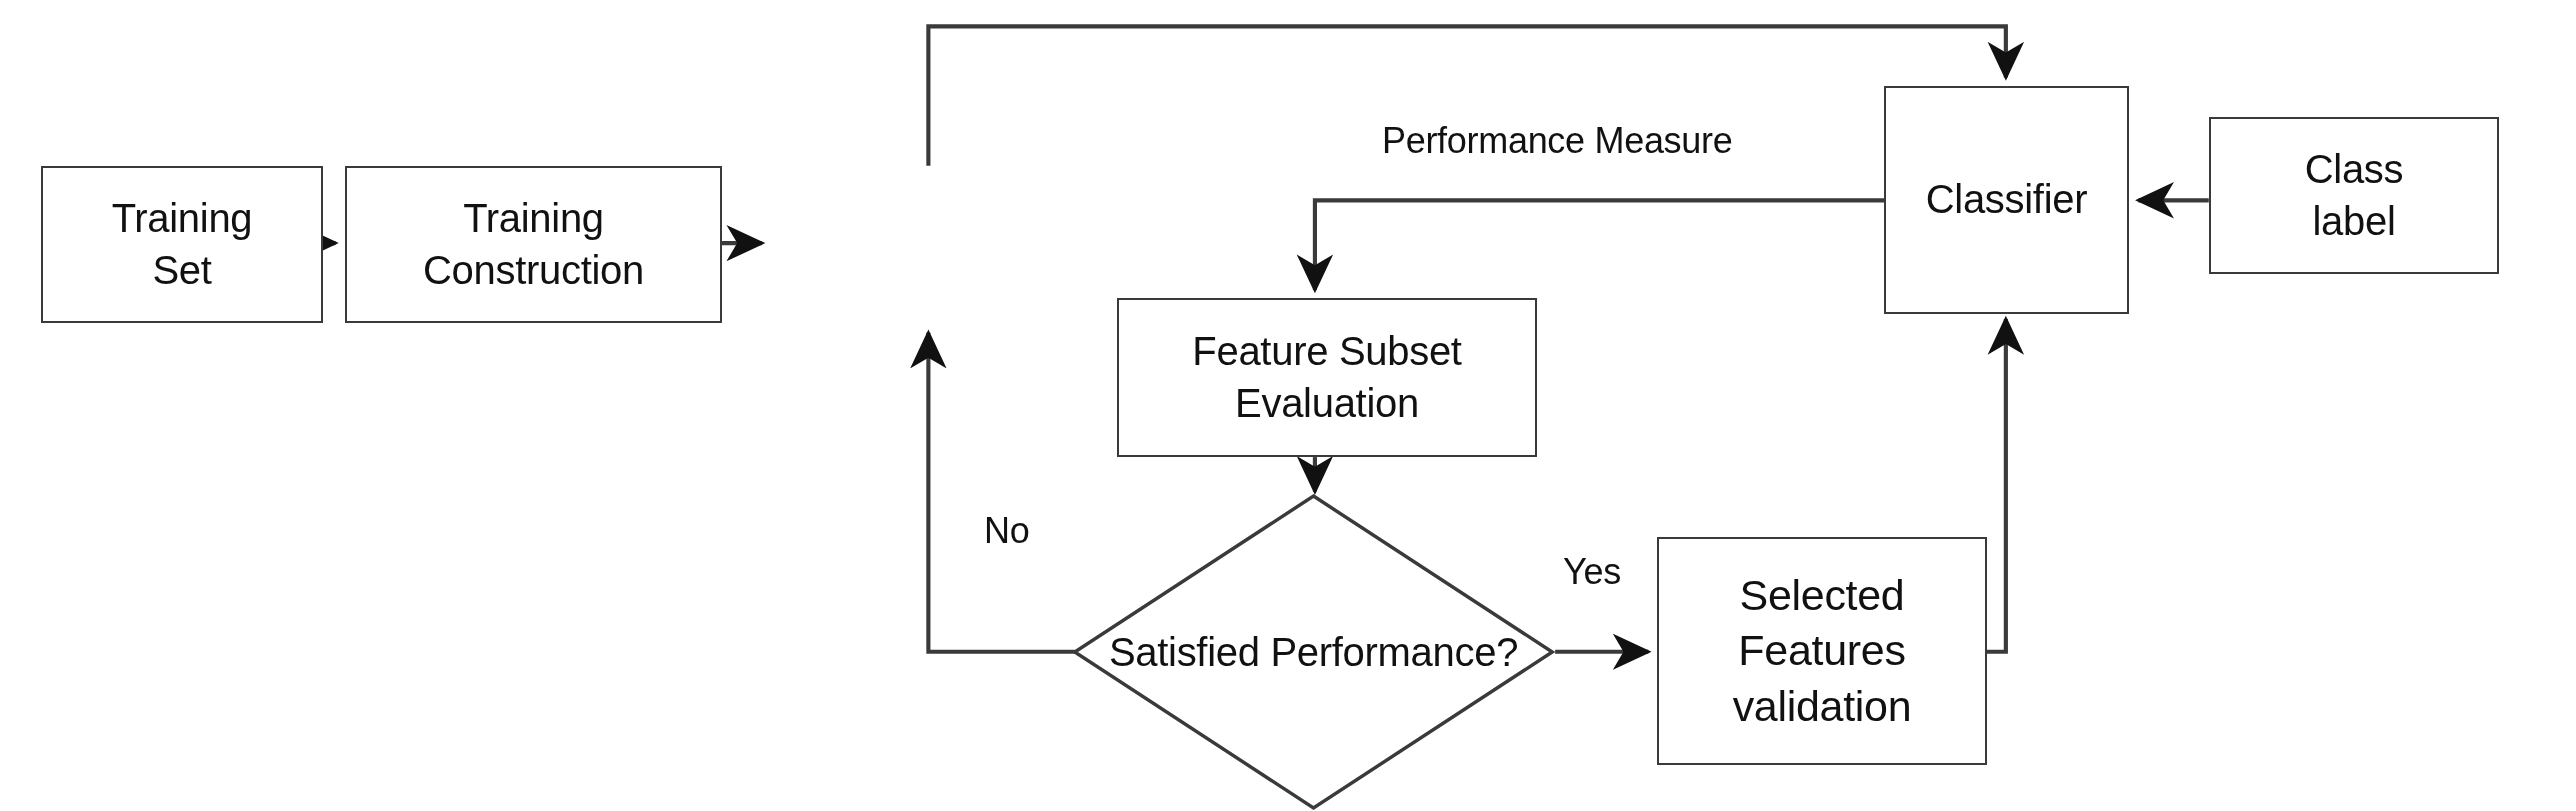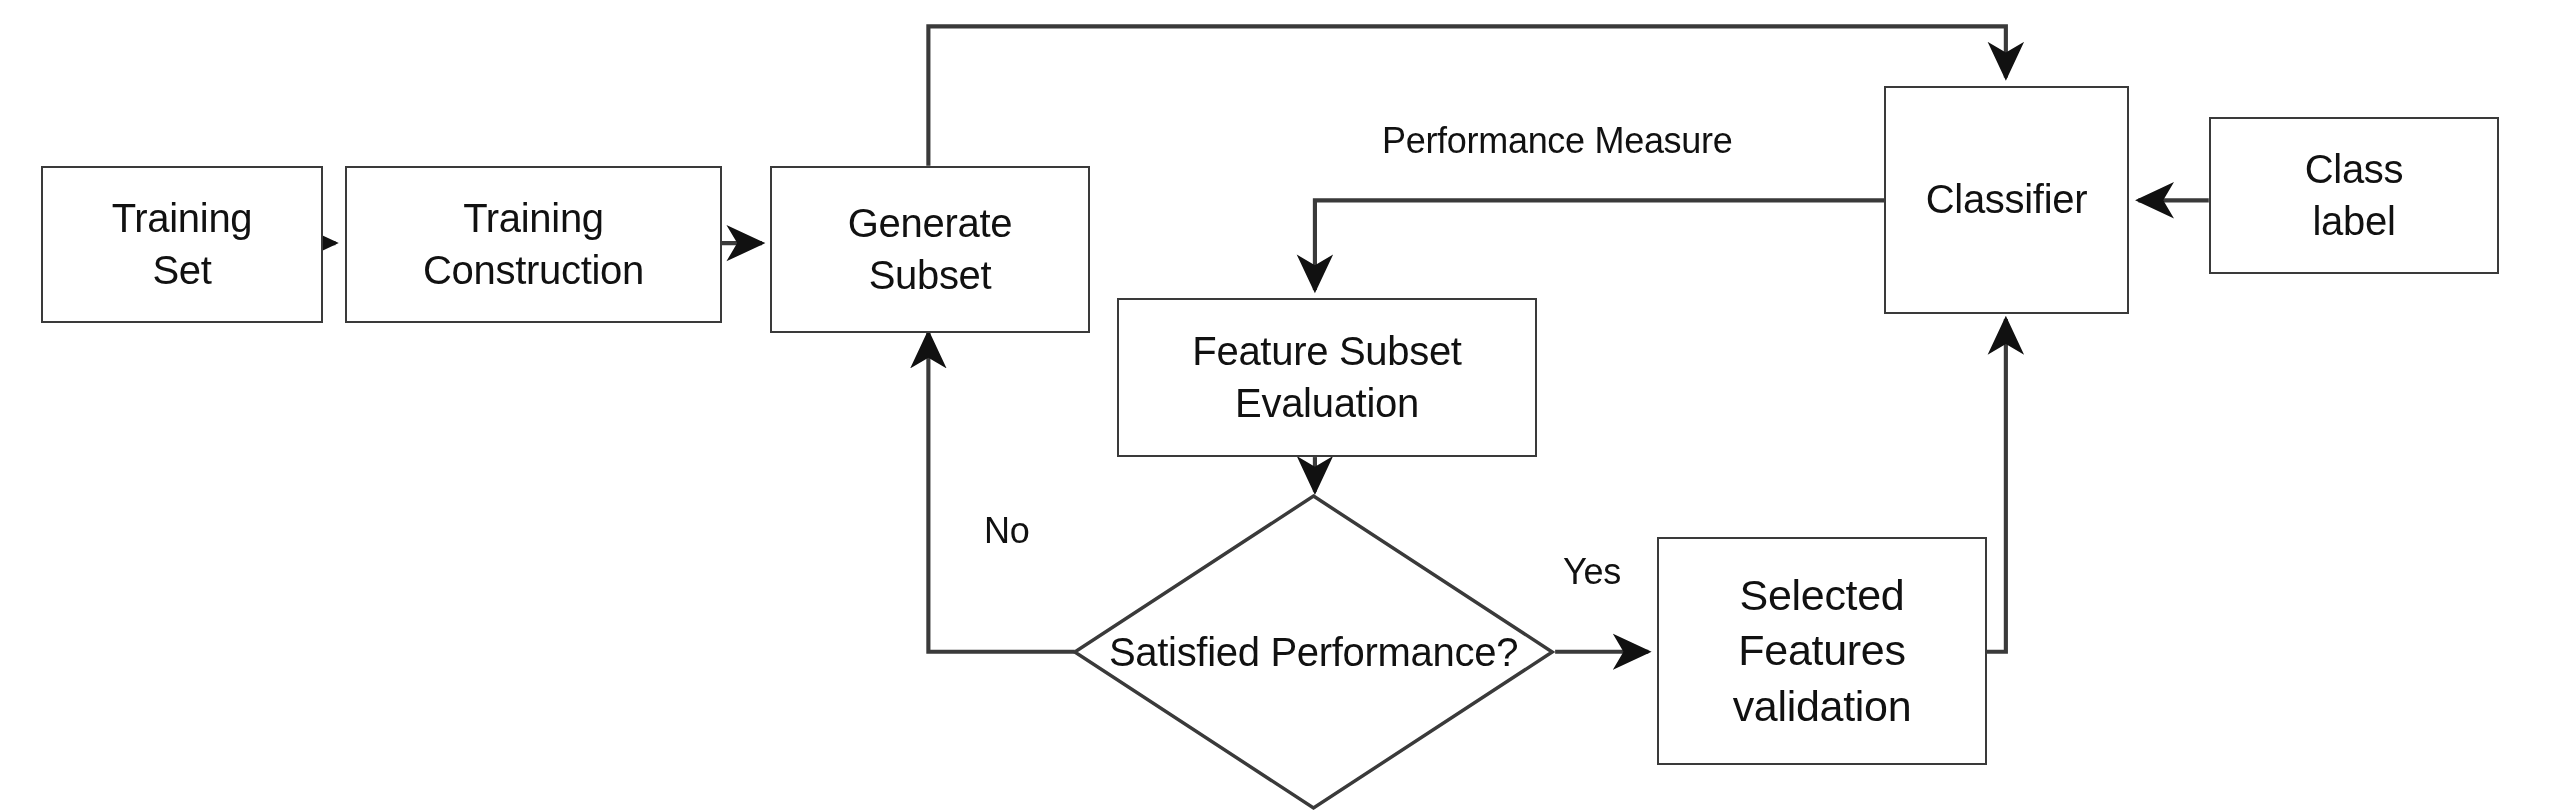--- a/index.html
+++ b/index.html
@@ -103,26 +103,20 @@
     </span>
   </div>
 
   <div class="node" style="left:345px; top:166px; width:377px; height:157px;">
     <span>
       <span class="lbl">Training</span>
       <span class="lbl">Construction</span>
     </span>
   </div>
 
-  <div class="node" style="left:770px; top:166px; width:320px; height:167px;">
-    <span>
-      <span class="lbl">Generate</span>
-      <span class="lbl">Subset</span>
-    </span>
-  </div>
 
   <div class="node" style="left:1117px; top:298px; width:420px; height:159px;text-align:center;">
     <span>
       <span class="lbl">Feature Subset</span>
       <span class="lbl">Evaluation</span>
     </span>
   </div>
 
   <div class="diamond-wrap" style="left:1072px; top:493px; width:483px; height:318px;">
     <svg width="483" height="318" viewBox="0 0 700 460" xmlns="http://www.w3.org/2000/svg" style="position:absolute;left:0;top:0;">

